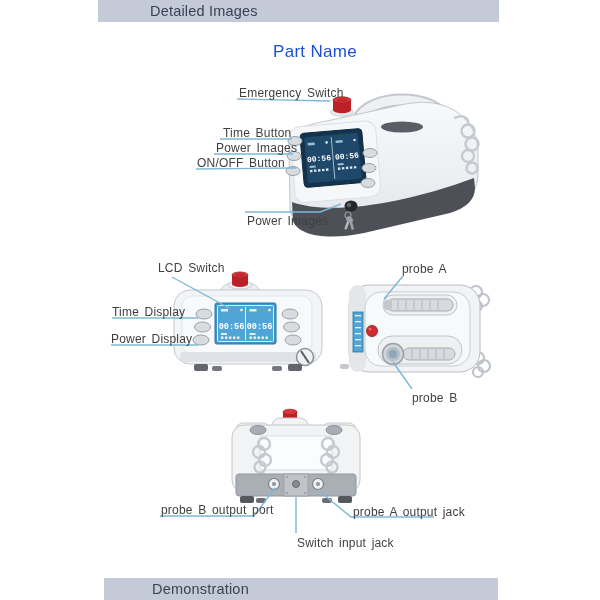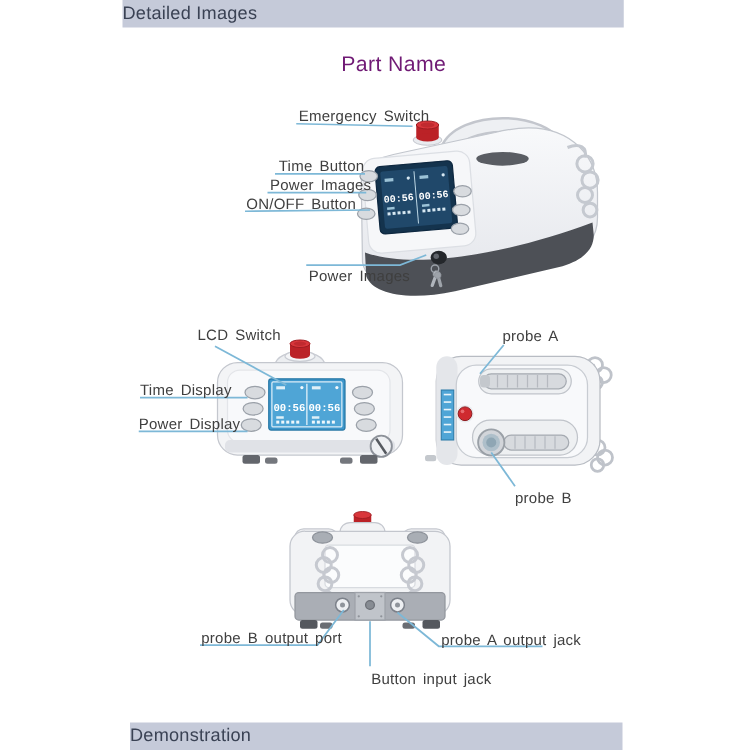--- a/index.html
+++ b/index.html
@@ -1,23 +1,23 @@
 <!DOCTYPE html>
 <html><head>
 <meta charset="utf-8">
 <style>
   html,body{margin:0;padding:0;background:#ffffff;}
   .page{position:relative;width:600px;height:600px;background:#ffffff;overflow:hidden;
         font-family:"Liberation Sans",sans-serif;}
   .bar{position:absolute;height:22px;background:#c5cad9;display:flex;align-items:center;
        font-size:14.5px;color:#3a4254;letter-spacing:0.2px;}
-  .bar-top{left:98px;top:0;width:401px;box-sizing:border-box;}
-  .bar-bottom{left:104px;top:578px;width:394px;box-sizing:border-box;}
+  .bar-top{left:98px;top:0;width:401px;padding-left:52px;box-sizing:border-box;}
+  .bar-bottom{left:104px;top:578px;width:394px;padding-left:48px;box-sizing:border-box;}
   .section-title{position:absolute;left:30px;top:42px;width:570px;text-align:center;
-       font-size:17px;color:#701a75;letter-spacing:0.3px;}
+       font-size:17px;color:#1d4ed8;letter-spacing:0.3px;}
   .lbl{position:absolute;font-size:12px;color:#3f3f3f;white-space:nowrap;
        word-spacing:2px;letter-spacing:0.2px;z-index:6;}
   .dev{position:absolute;z-index:2;}
   .leads{position:absolute;left:0;top:0;width:600px;height:600px;z-index:5;pointer-events:none;}
   .lcd-digits{font-family:"Liberation Mono",monospace;font-weight:bold;fill:#ffffff;}
 </style>
 </head>
 <body>
 
 <div class="page">
@@ -339,19 +339,19 @@
   <div class="lbl" style="left:216px;top:141px">Power Images</div>
   <div class="lbl" style="left:197px;top:156px">ON/OFF Button</div>
   <div class="lbl" style="left:247px;top:214px">Power Images</div>
   <div class="lbl" style="left:158px;top:261px">LCD Switch</div>
   <div class="lbl" style="left:112px;top:305px">Time Display</div>
   <div class="lbl" style="left:111px;top:332px">Power Display</div>
   <div class="lbl" style="left:402px;top:262px">probe A</div>
   <div class="lbl" style="left:412px;top:391px">probe B</div>
   <div class="lbl" style="left:161px;top:503px">probe B output port</div>
   <div class="lbl" style="left:353px;top:505px">probe A output jack</div>
-  <div class="lbl" style="left:297px;top:536px">Button input jack</div>
+  <div class="lbl" style="left:297px;top:536px">Switch input jack</div>
 
   <div class="bar bar-bottom">
     <span>Demonstration</span>
   </div>
 
 </div>
 
 </body></html>

